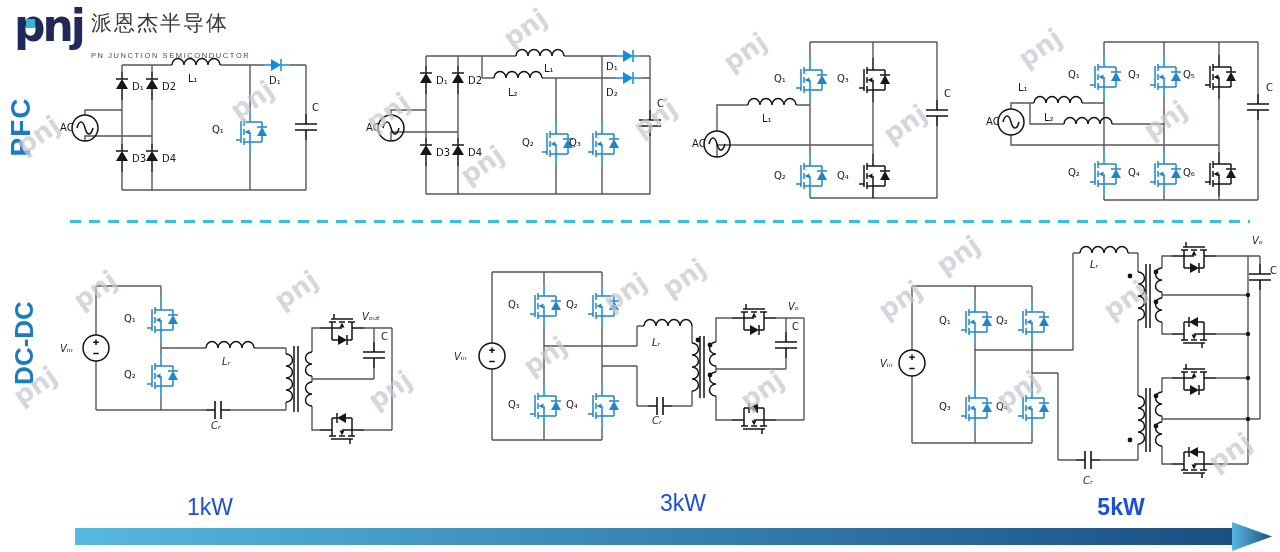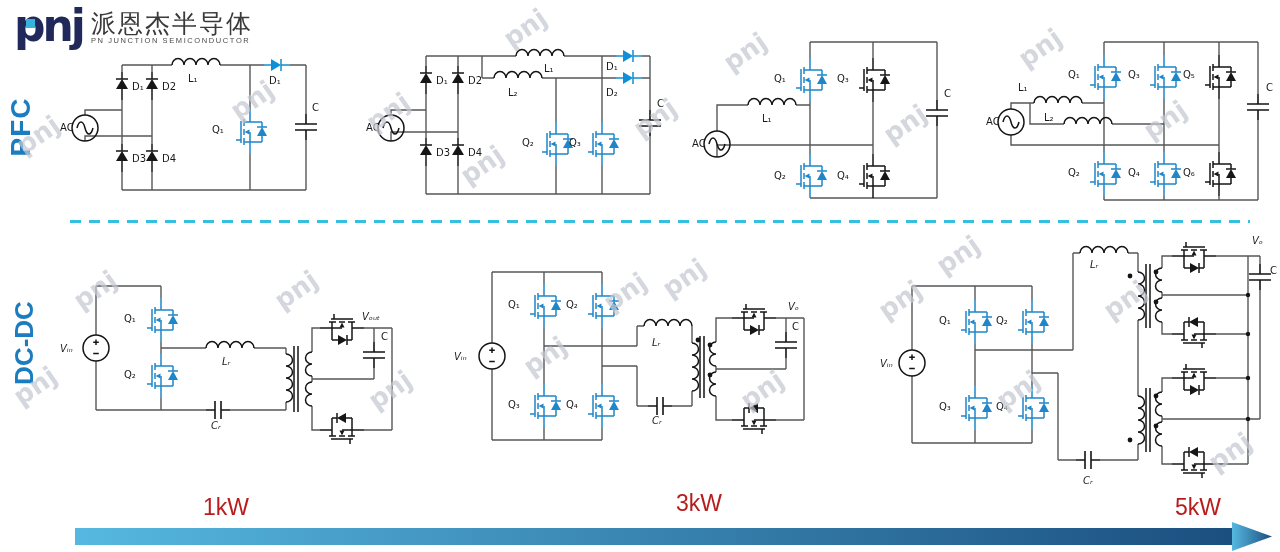--- a/index.html
+++ b/index.html
@@ -4,22 +4,22 @@
 <style>
   html,body{margin:0;padding:0;background:#fff;}
   .stage{position:relative;width:1280px;height:552px;background:#fff;overflow:hidden;
          font-family:"Liberation Sans",sans-serif;}
   
   .logo{position:absolute;left:14px;top:6px;display:flex;align-items:flex-start;gap:8px;}
   .brand{position:relative;font-family:"DejaVu Sans",sans-serif;font-weight:800;font-size:44px;
          line-height:40px;color:var(--logo-navy);letter-spacing:-3px;}
   .brand-accent{position:absolute;left:-1px;top:7px;width:9px;height:9px;background:var(--logo-cyan);}
   .logo-right{padding-top:6px;}
-  .logo-cn{font-size:25px;color:#3a3a3a;letter-spacing:2px;line-height:22px;}
-  .logo-en{font-size:7.5px;color:#4a4a4a;letter-spacing:1.6px;margin-top:2px;}
+  .logo-cn{font-size:21px;color:#3a3a3a;letter-spacing:2px;line-height:22px;}
+  .logo-en{font-size:7.5px;color:#4a4a4a;letter-spacing:1.6px;margin-top:17px;}
   
   .section-label{position:absolute;color:var(--section-blue);font-weight:bold;
                  transform:translate(-50%,-50%) rotate(-90deg);white-space:nowrap;}
   .pfc-label{left:21px;top:127px;font-size:28px;letter-spacing:1px;}
   .dcdc-label{left:24px;top:343px;font-size:26px;}
   
   .divider{position:absolute;left:70px;top:220px;width:1180px;height:3px;
            background:repeating-linear-gradient(90deg,var(--divider-cyan) 0 11px,transparent 11px 19px);}
   
   .ckt{position:absolute;}
@@ -28,24 +28,24 @@
   .dev-blue{color:var(--accent-blue);}
   .dev-blue2{color:var(--device-blue);}
   .dev-black{color:#161616;}
   .core{stroke:#141414;stroke-width:1.5;}
   .dot{fill:#141414;}
   
   .wm{position:absolute;font-family:"DejaVu Sans",sans-serif;font-weight:800;font-size:26px;
       color:#c6c9d2;opacity:.72;transform:translate(-50%,-50%) rotate(-35deg);pointer-events:none;}
   
   .arrow-svg{position:absolute;left:0;top:521px;}
-  .kw{position:absolute;font-size:23px;color:#b91c1c;transform:translateX(-50%);margin-left:16px;}
+  .kw{position:absolute;font-size:23px;color:#1d4ed8;transform:translateX(-50%);}
   .kw1{left:210px;top:494px;}
   .kw3{left:683px;top:490px;}
-  .kw5{left:1182px;top:494px;}
+  .kw5{left:1121px;top:494px;font-weight:bold;}
   .stopA{stop-color:var(--arrow-start);}
   .stopB{stop-color:var(--arrow-end);}
 </style>
 </head>
 <body>
 
 <div class="stage">
 
   <svg width="0" height="0" style="position:absolute">
     <defs>

